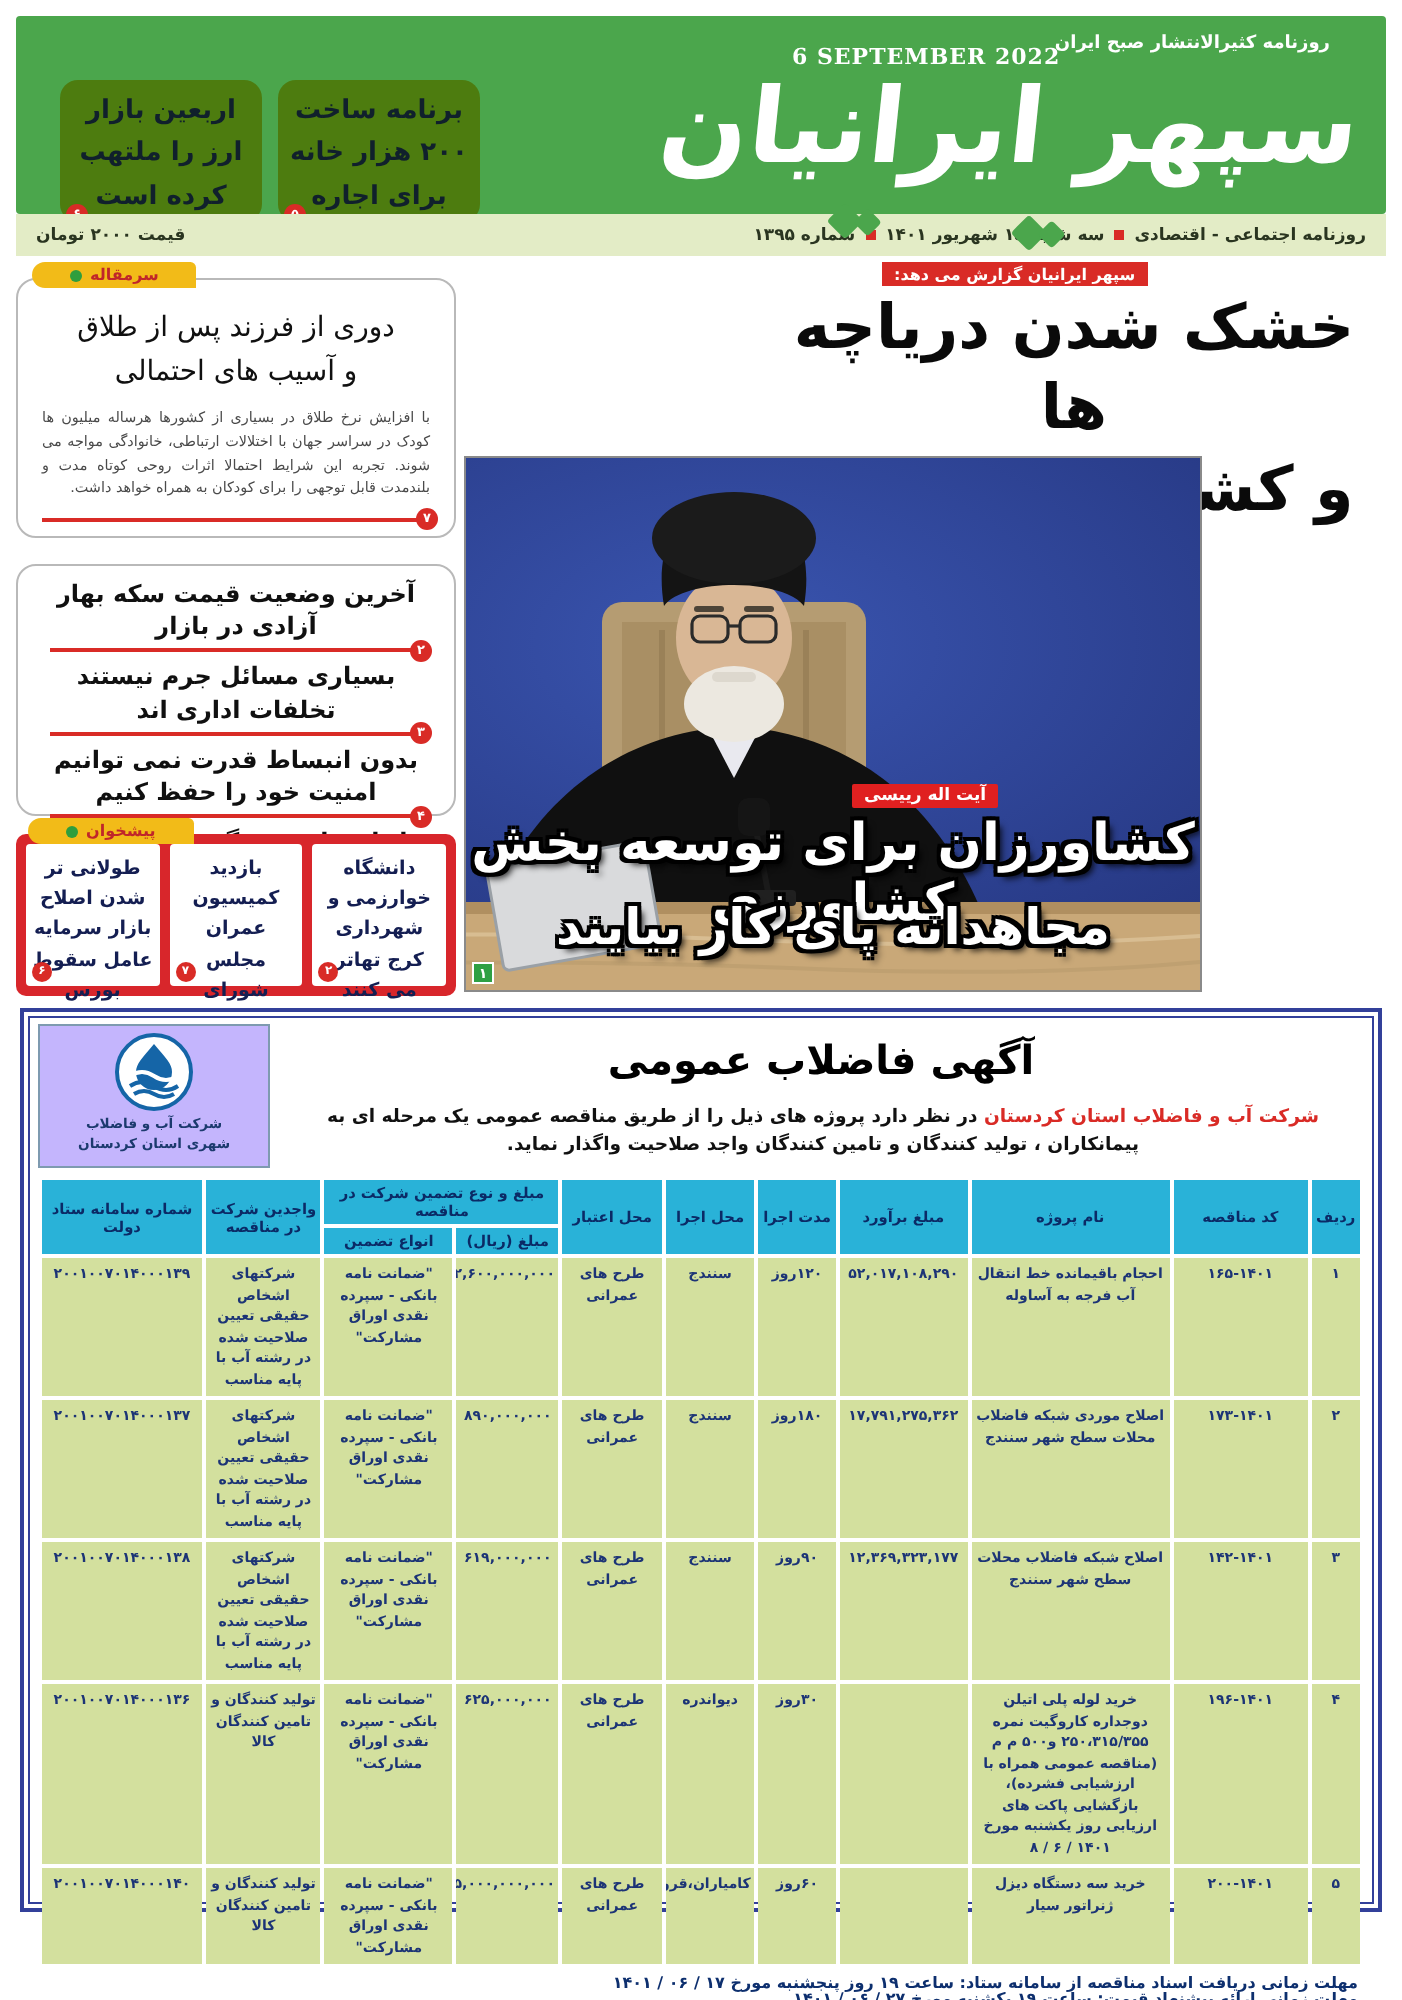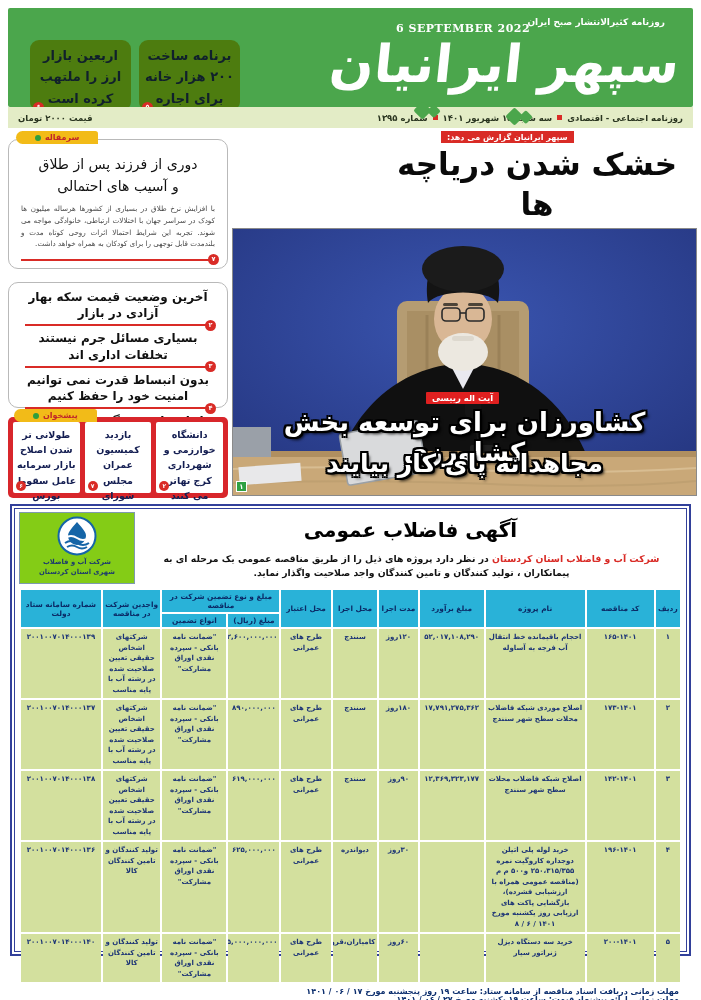--- a/index.html
+++ b/index.html
@@ -34,21 +34,21 @@
     transform:rotate(45deg); border-radius:2px; }
   .blob1 { left:416px; top:104px; } .blob2 { left:508px; top:110px; }
   .blob1::after, .blob2::after { content:""; position:absolute; left:10px; top:-6px;
     width:10px; height:10px; background:#4ba64c; border-radius:2px; }
   
   .kicker { position:absolute; left:405px; top:131px; background:#d92b26; color:#fff;
     font-size:8px; font-weight:bold; padding:1.5px 6px;margin-left:36px; }
   .headline { position:absolute; left:378px; top:144px; width:318px; text-align:center;
     font-size:31px; font-weight:bold; color:#0a0a0a; line-height:1.3; }
   
-  .photo { position:absolute; left:232px; top:228px; width:465px; height:268px;
+  .photo { position:absolute; left:232px; top:228px; width:369px; height:268px;
     border:1px solid #8a8a8a; overflow:hidden; }
   .photo svg { display:block; }
   .person-label { position:absolute; left:193px; top:163px; background:#e02020; color:#fff;
     font-size:8.5px; font-weight:bold; padding:1px 6px; border-radius:1px; }
   .photo-cap { position:absolute; left:0; right:0; text-align:center; color:#fff;
     font-weight:bold; font-size:26px;
     text-shadow:2px 2px 0 #000,-2px -2px 0 #000,2px -2px 0 #000,-2px 2px 0 #000,0 2px 0 #000,0 -2px 0 #000,2px 0 0 #000,-2px 0 0 #000,3px 3px 3px rgba(0,0,0,.8); }
   .cap1 { top:178px; } .cap2 { top:220px; font-size:25px; }
   .photo-corner { position:absolute; left:3px; bottom:3px; width:11px; height:11px;
     background:#2fa043; color:#fff; font-size:7px; font-weight:bold; line-height:11px;
@@ -85,21 +85,21 @@
     border:2px solid #32409a; padding:2px; background:#fff; }
   .tender-inner { width:100%; height:100%; border:1px solid #32409a; padding:3px 4px; }
   .tender-head { display:flex; gap:4px; }
   .tender-headcontent { flex:1; }
   .tender-title { text-align:center; font-size:20px; font-weight:bold; color:#000;
     margin-top:6px; }
   .tender-intro { font-size:9.3px; font-weight:bold; color:#111; text-align:center;
     margin-top:10px; padding-left:2px; line-height:1.5; }
   .tender-intro .red { color:#d92b26; }
   .logo-box { width:116px; min-height:72px; border:1px solid #7e9ab0; padding:3px 2px;
-    display:flex; flex-direction:column; align-items:center; gap:2px; background:#84cc16; }
+    display:flex; flex-direction:column; align-items:center; gap:2px; background:#c4b5fd; }
   .org-name { font-size:6.8px; font-weight:bold; color:#1c3a6e; text-align:center; line-height:1.45; }
   table.tender-table { width:100%; border-collapse:separate; border-spacing:2.5px;
     margin-top:4px; table-layout:fixed; }
   .tender-table th { background:#29b2d8; color:#0b2a66; font-size:7.4px; font-weight:bold;
     text-align:center; vertical-align:middle; padding:2px 1px; }
   .tender-table td { background:#d3e09e; color:#1c3476; font-size:7px; font-weight:bold;
     text-align:center; vertical-align:top; padding:3px 2px; line-height:1.5;
     overflow:hidden; }
   .tender-notes { margin-top:3px; font-size:8px; font-weight:bold; color:#0d2f6e;
     text-align:right; line-height:1.06; padding:1px 3px; }

